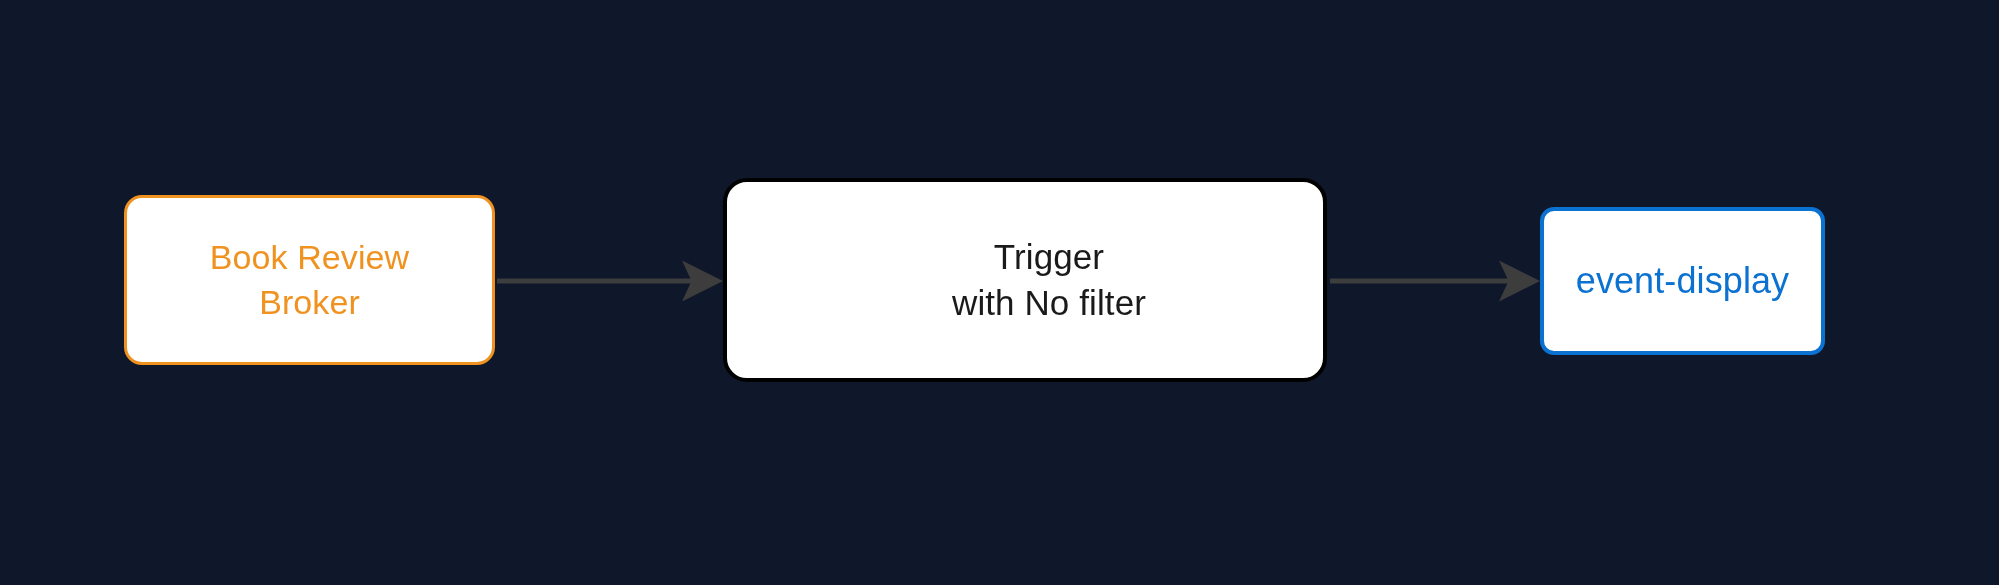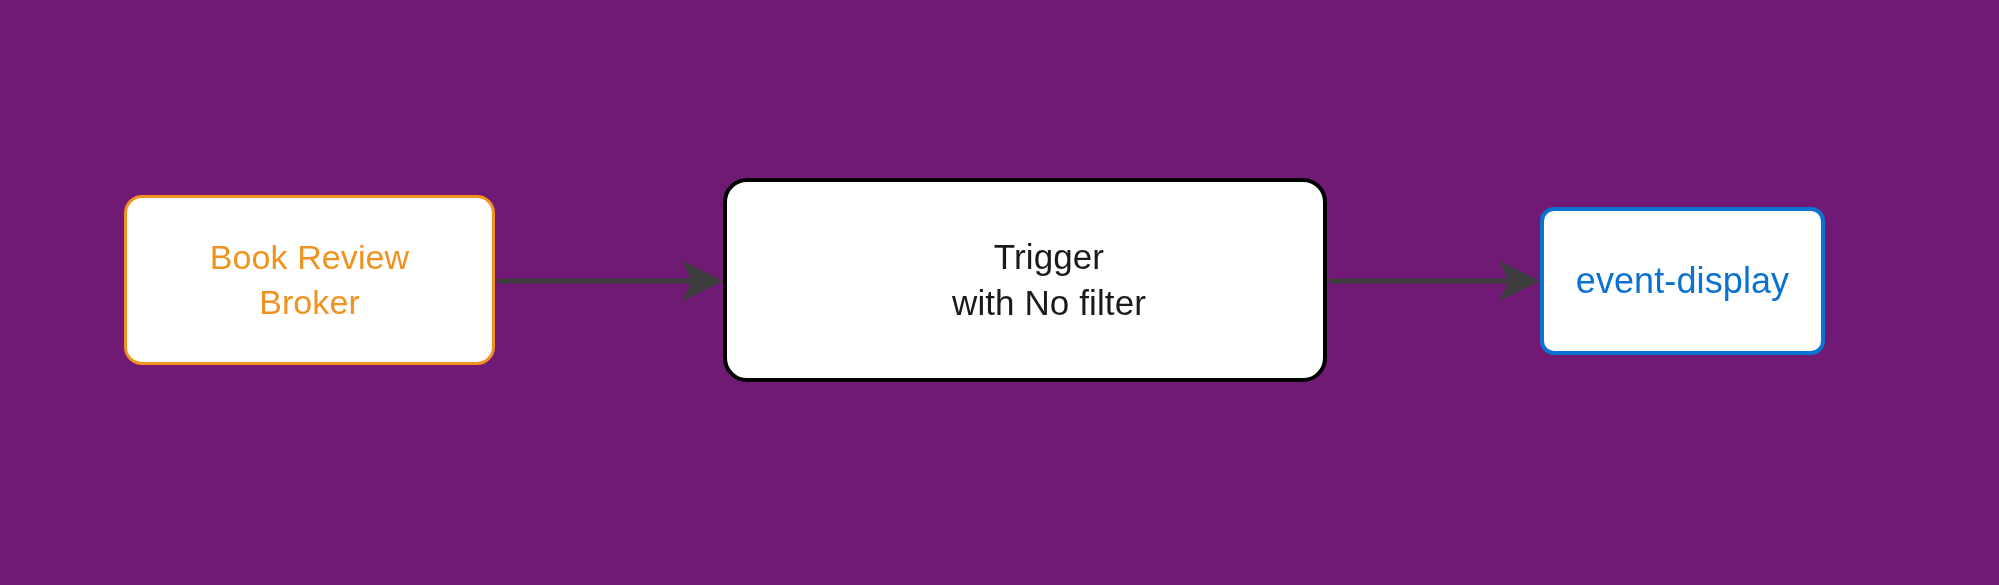--- a/index.html
+++ b/index.html
@@ -8,21 +8,21 @@
     padding: 0;
     background: #ffffff;
   }
   body {
     font-family: "Liberation Sans", sans-serif;
   }
   #canvas {
     position: relative;
     width: 1999px;
     height: 585px;
-    background: #701a75;
+    background: #0f172a;
     overflow: hidden;
   }
   .node {
     position: absolute;
     box-sizing: border-box;
     background: #ffffff;
     display: flex;
     align-items: center;
     justify-content: center;
     text-align: center;

